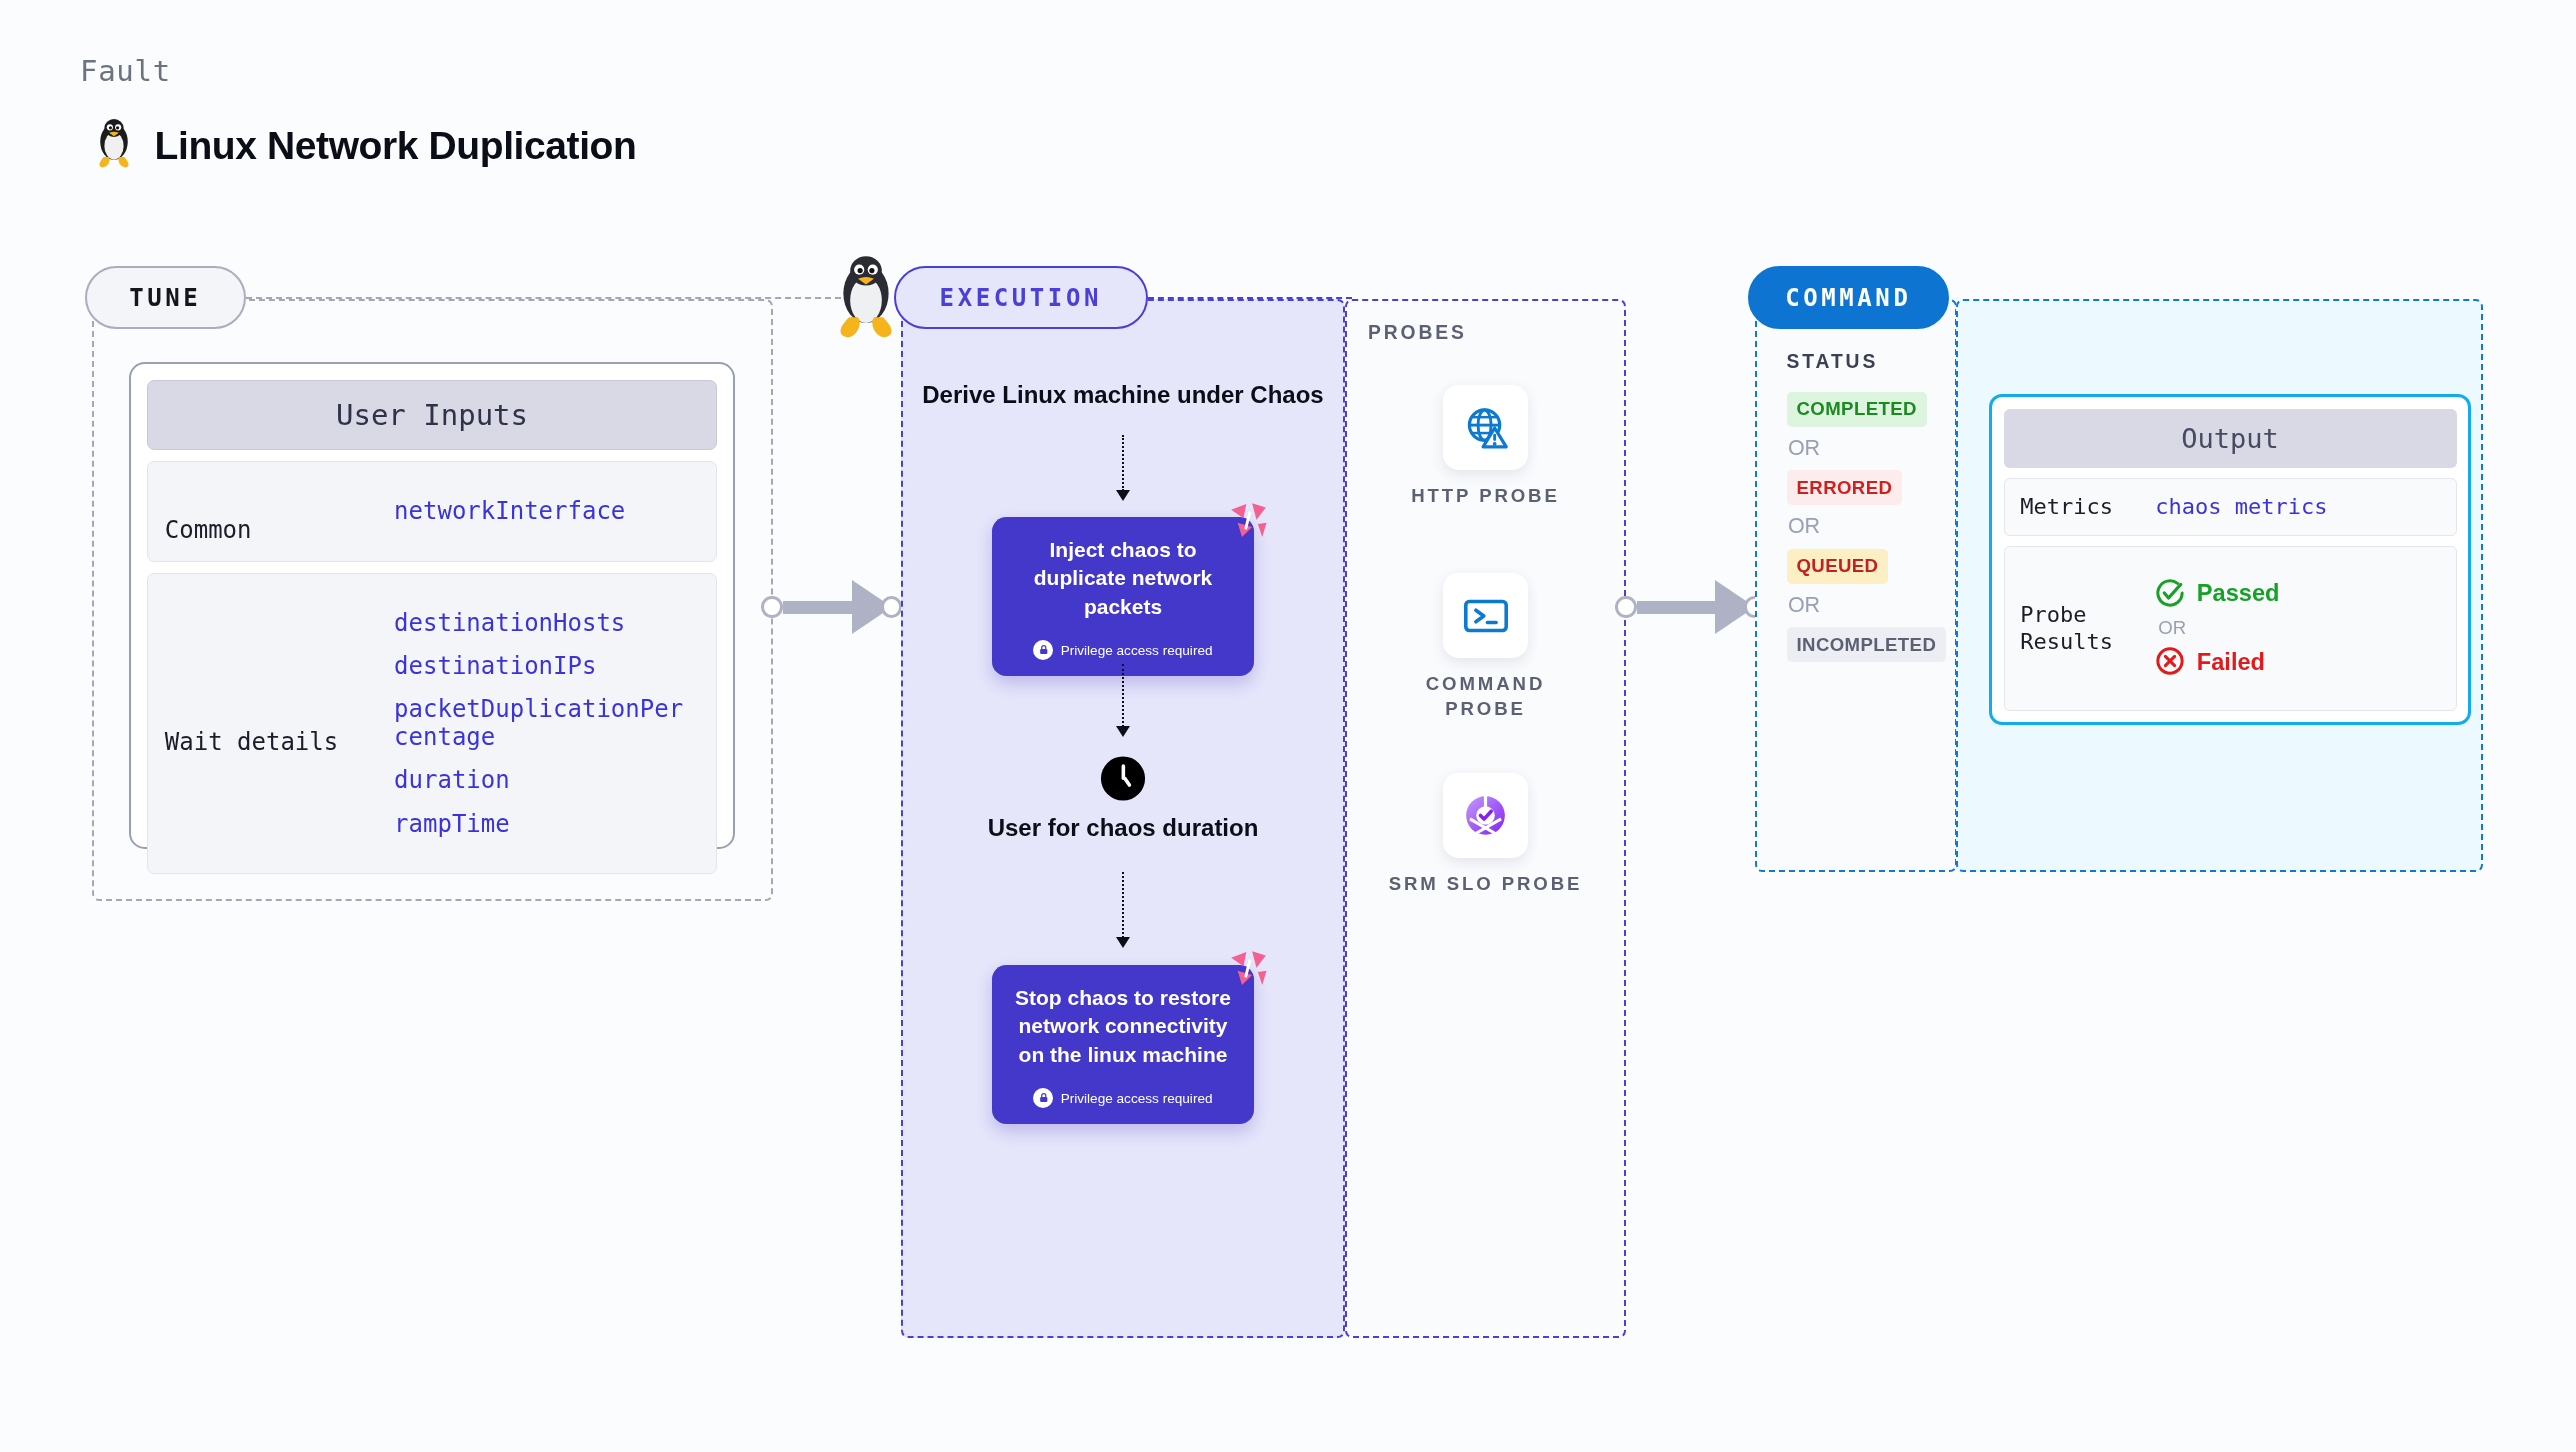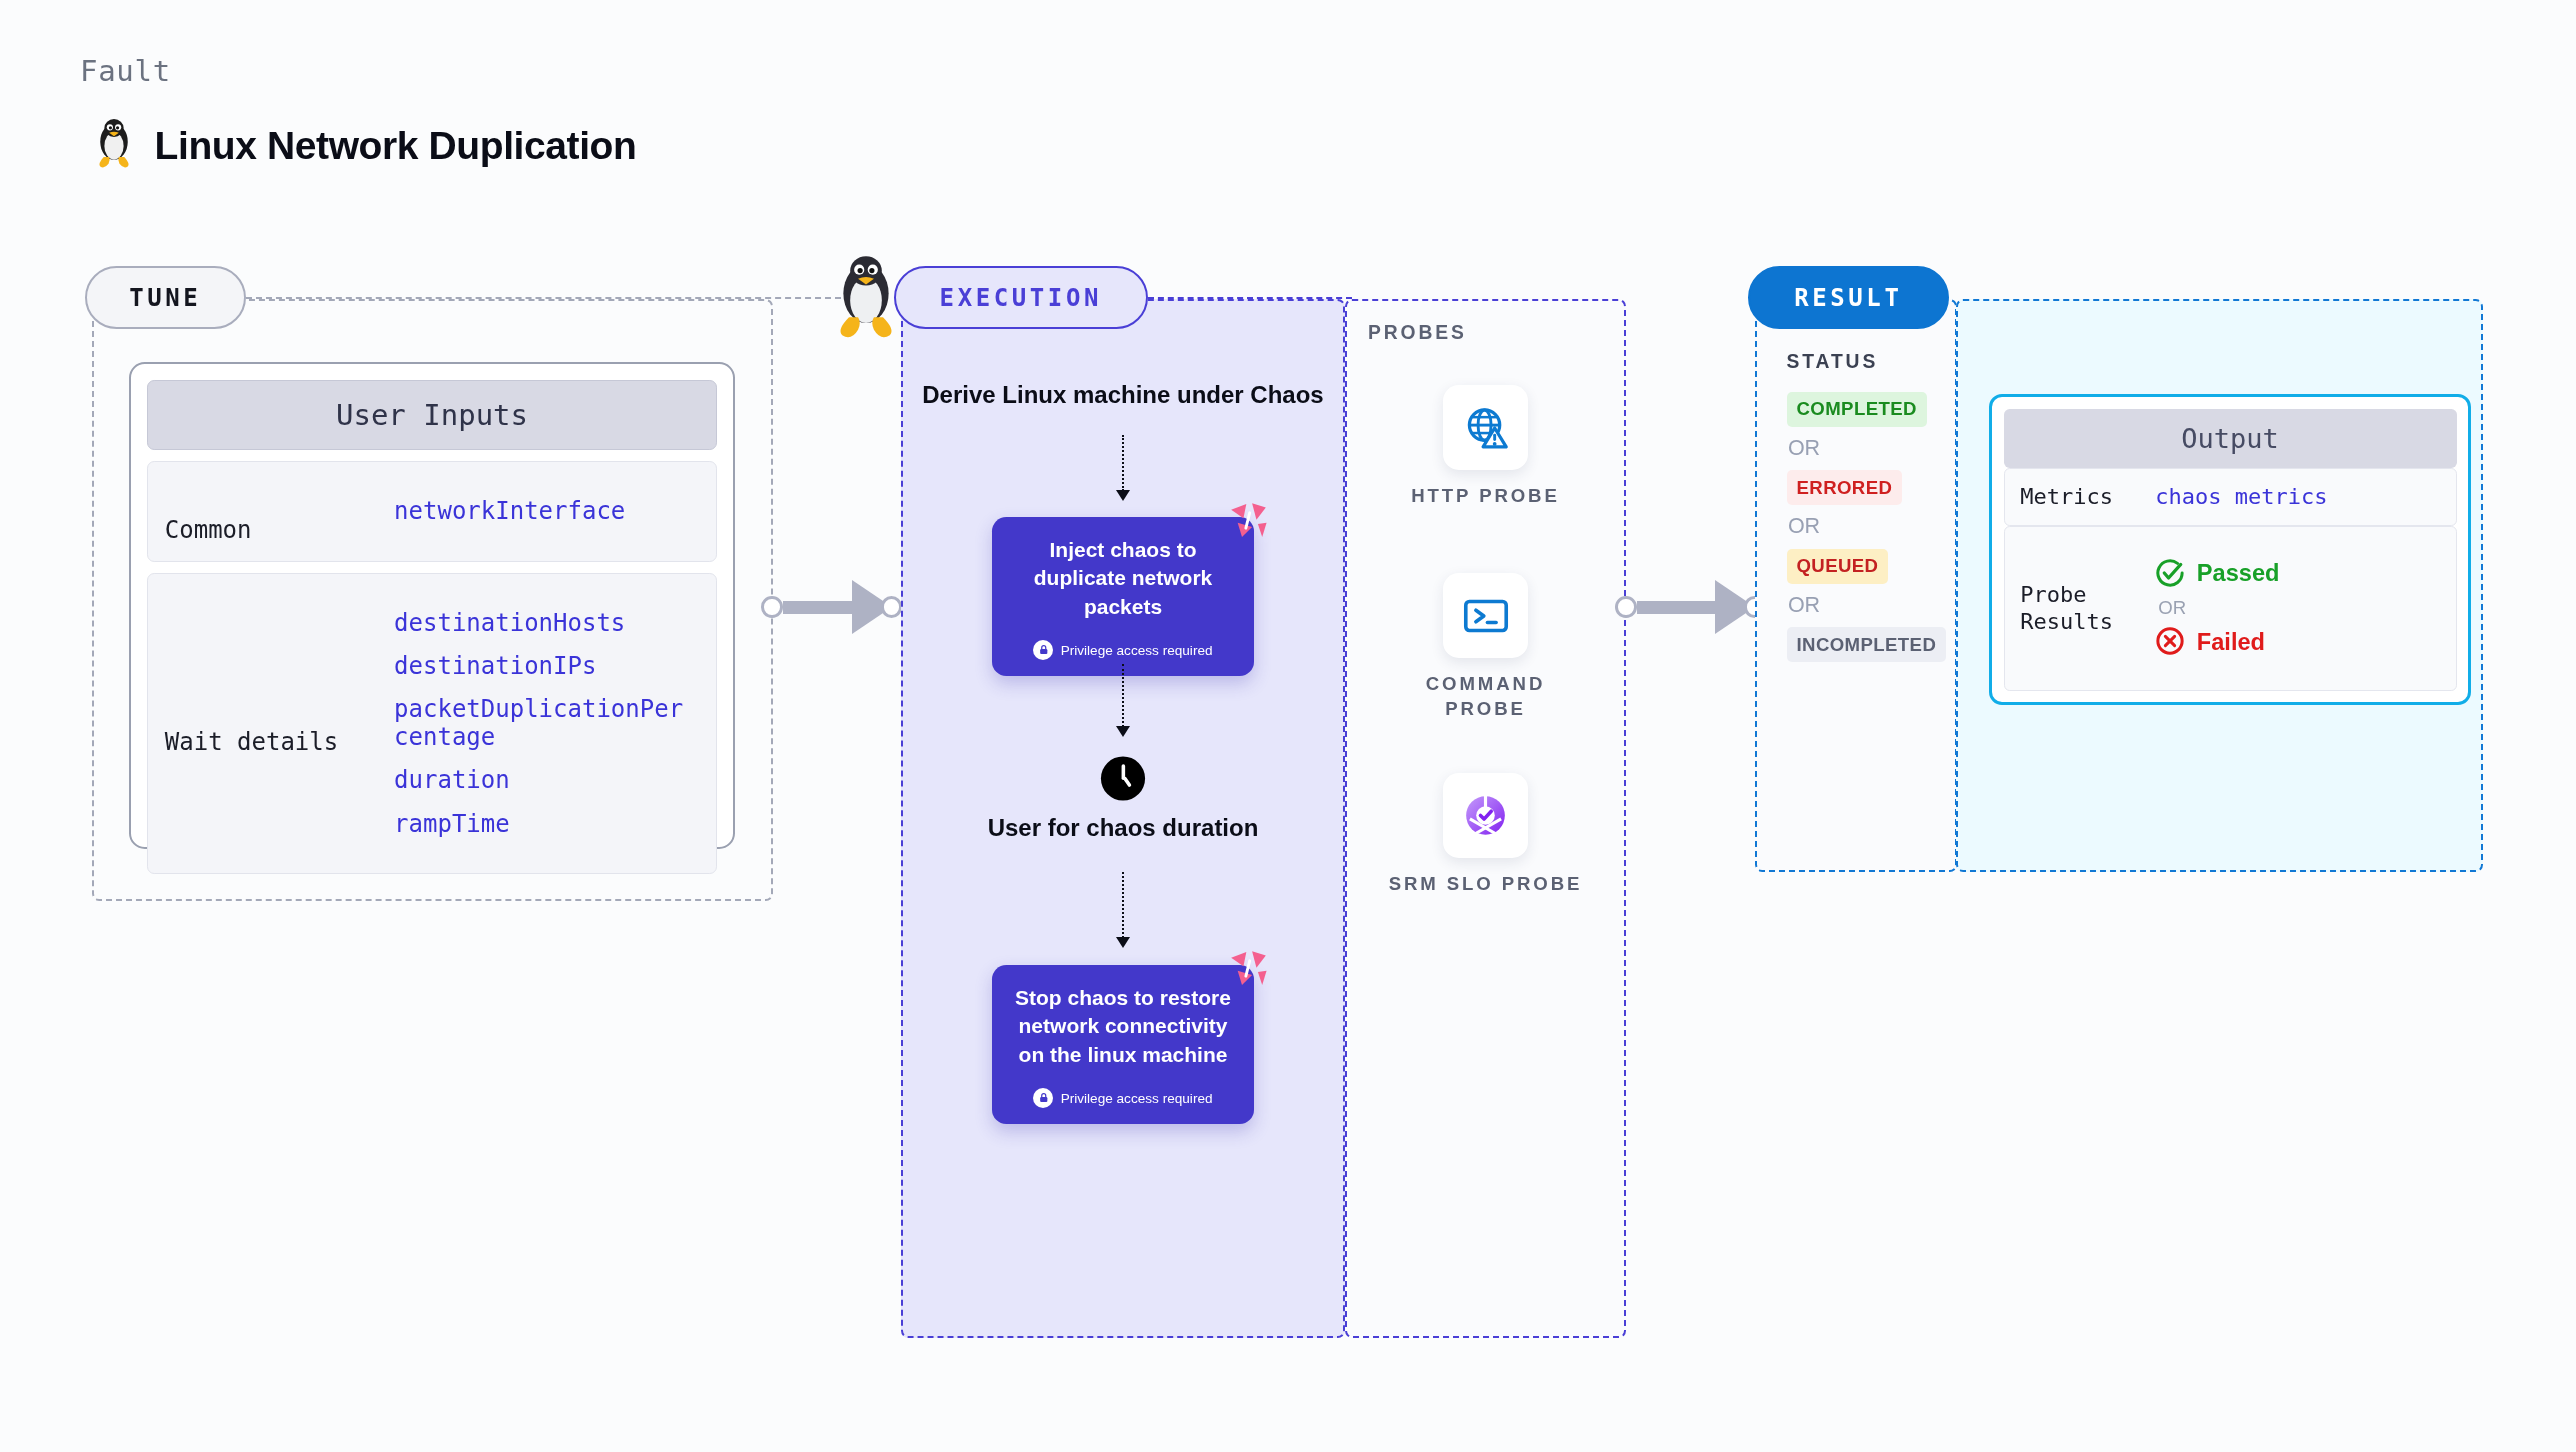--- a/index.html
+++ b/index.html
@@ -195,21 +195,21 @@
     border: 3.6px solid #11ade8; border-radius: 13px; background: #ffffff;
     padding: 11.5px;
   }
   .out-head {
     height: 59px; background: #d8d9e4; border-radius: 5.7px;
     display: flex; align-items: center; justify-content: center;
     font-family: "DejaVu Sans Mono", monospace;
     font-size: 27px; color: #464b63;
   }
   .out-row {
-    margin-top: 0; background: #f9fafc; border: 0.7px solid #e4e6ee;
+    margin-top: 10px; background: #f9fafc; border: 0.7px solid #e4e6ee;
     border-radius: 5.7px; padding: 14.3px 15.8px;
     display: flex; align-items: center; gap: 13px;
   }
   .out-label {
     font-family: "DejaVu Sans Mono", monospace;
     font-size: 22px; color: #1b1d28; width: 122px; flex: 0 0 122px; line-height: 1.25;
   }
   .out-metric {
     font-family: "DejaVu Sans Mono", monospace;
     font-size: 22px; color: #3a33d8;
@@ -435,21 +435,21 @@
 
   <div class="conn" style="left:1615px; top:580px; width:150px;">
     <div class="node"></div>
     <div class="shaft" style="width:87px;"></div>
     <div class="head"></div>
     <div class="node" style="margin-left:-11.5px;"></div>
   </div>
 
   <div class="panel" id="result-panel">
     <div class="panel-box"></div>
-    <div class="badge" id="result-badge">RESULT</div>
+    <div class="badge" id="result-badge">COMMAND</div>
 
     <div class="status-title">STATUS</div>
 
     <div class="status-stack">
       <span class="st-badge" style="background:#ddf5de;color:#1a8b1f;">COMPLETED</span>
       <span class="st-or">OR</span>
       <span class="st-badge" style="background:#fdecec;color:#cf2020;">ERRORED</span>
       <span class="st-or">OR</span>
       <span class="st-badge" style="background:#fdefc4;color:#c32121;">QUEUED</span>
       <span class="st-or">OR</span>

